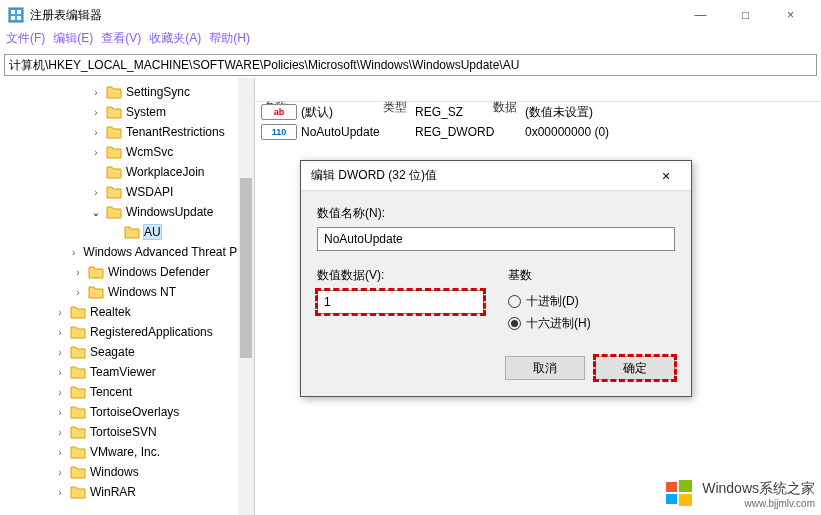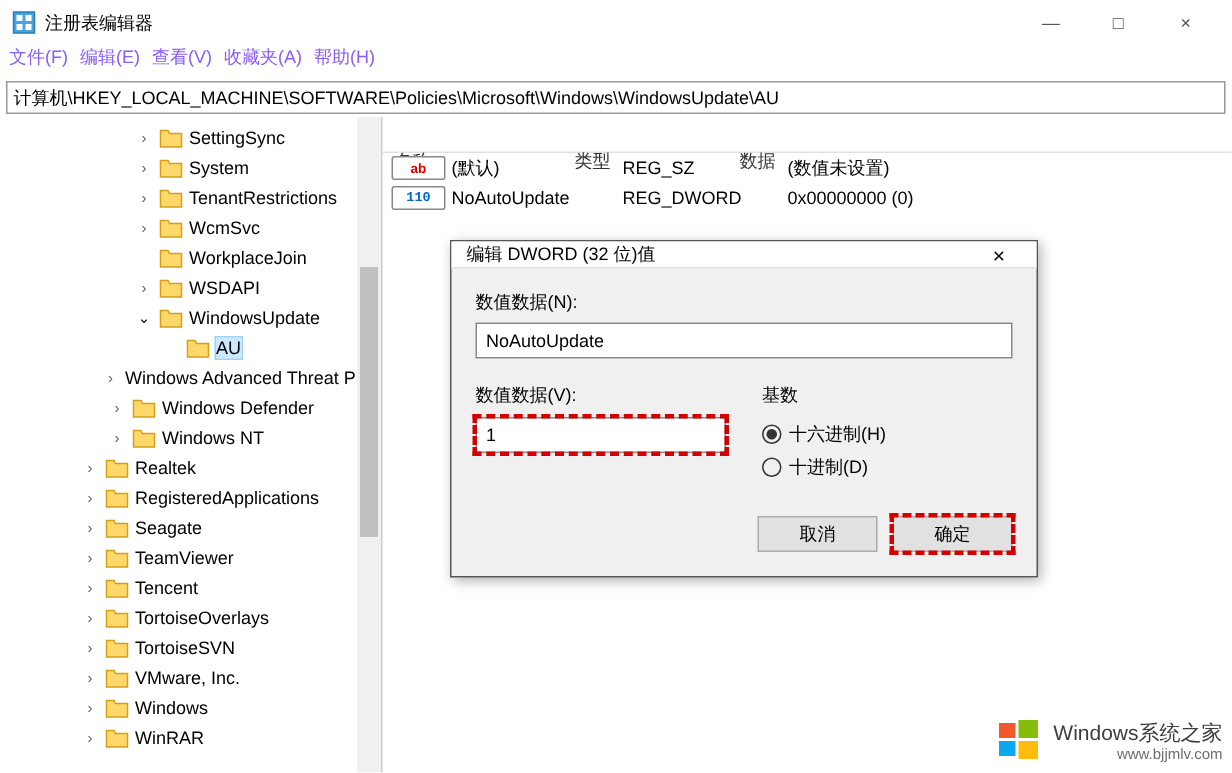--- a/index.html
+++ b/index.html
@@ -23,27 +23,27 @@
 .tree-label { }
 .selected { background: #cce8ff; outline: 1px solid #99d1ff; }
 .columns { display: flex; border-bottom: 1px solid #e0e0e0; height: 24px; align-items: center; font-size: 12px; color: #333; }
 .col { padding-left: 8px; margin-top: 36px; }
 .col.name { width: 120px; }
 .col.type { width: 110px; }
 .col.data { flex: 1; }
 .listrow { display: flex; height: 20px; align-items: center; }
 .valicon { width: 36px; height: 16px; margin-left: 6px; margin-right: 4px; display: inline-flex; align-items: center; justify-content: center; font-size: 9px; font-weight: bold; border: 1px solid #888; border-radius: 2px; }
 .valicon.ab { color: #d00; background: #fff; }
-.valicon.bin { color: #06c; background: #fff; font-family: Liberation Mono, monospace; }
+.valicon.bin { color: #06c; background: #fff; }
 .listrow .c { padding-left: 0; }
 .listrow .c.name { width: 114px; }
 .listrow .c.type { width: 110px; }
 .listrow .c.data { flex: 1; }
 .dialog { position: absolute; left: 300px; top: 160px; width: 392px; background: #f0f0f0; border: 1px solid #555; box-shadow: 2px 2px 8px rgba(0,0,0,0.3); }
-.dlg-title { height: 18px; display: flex; align-items: center; padding: 0 10px; background: #fff; border-bottom: 1px solid #ddd; }
+.dlg-title { height: 30px; display: flex; align-items: center; padding: 0 10px; background: #fff; border-bottom: 1px solid #ddd; }
 .dlg-title .t { flex: 1; font-size: 12px; }
 .dlg-close { width: 30px; height: 30px; display: flex; align-items: center; justify-content: center; font-size: 14px; }
 .dlg-body { padding: 14px 16px 16px 16px; font-size: 12px; }
 .dlg-label { margin-bottom: 5px; }
 .dlg-input { width: 100%; height: 24px; border: 1px solid #888; background: #fff; padding: 2px 6px; font-size: 12px; }
 .dlg-row { display: flex; gap: 24px; margin-top: 16px; }
 .dlg-col { flex: 1; }
 .dlg-group-label { margin-bottom: 6px; }
 .radio-row { display: flex; align-items: center; height: 22px; gap: 5px; }
 .radio { width: 13px; height: 13px; border: 1px solid #333; border-radius: 50%; display: inline-flex; align-items: center; justify-content: center; }
@@ -308,36 +308,36 @@
       </div>
   </div>
 </div>
 
 <div class="dialog">
   <div class="dlg-title">
     <span class="t">编辑 DWORD (32 位)值</span>
     <span class="dlg-close">×</span>
   </div>
   <div class="dlg-body">
-    <div class="dlg-label">数值数据(N):</div>
+    <div class="dlg-label">数值名称(N):</div>
     <input class="dlg-input" readonly="" value="NoAutoUpdate" style="">
     <div class="dlg-row">
       <div class="dlg-col">
         <div class="dlg-group-label">数值数据(V):</div>
         <input class="dlg-input hl-red" value="1" style="">
       </div>
       <div class="dlg-col">
         <div class="dlg-group-label">基数</div>
         <div class="radio-row">
+          <span class="radio"></span>
+          <span>十进制(D)</span>
+        </div>
+        <div class="radio-row">
           <span class="radio checked"></span>
           <span>十六进制(H)</span>
-        </div>
-        <div class="radio-row">
-          <span class="radio"></span>
-          <span>十进制(D)</span>
         </div>
       </div>
     </div>
     <div class="dlg-buttons">
       <div class="dlg-btn">取消</div>
       <div class="dlg-btn hl-red">确定</div>
     </div>
   </div>
 </div>
 

